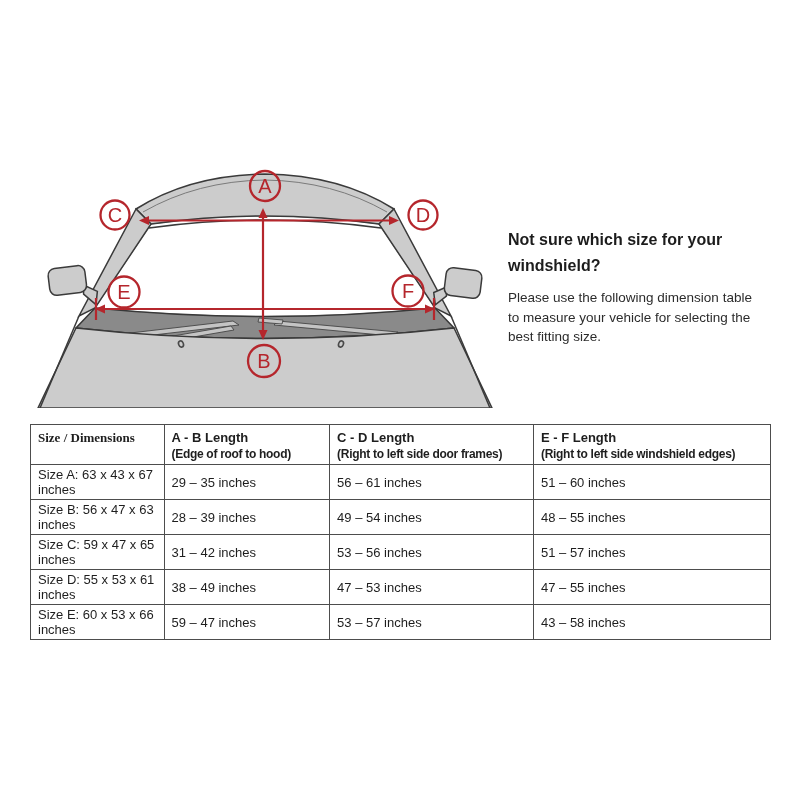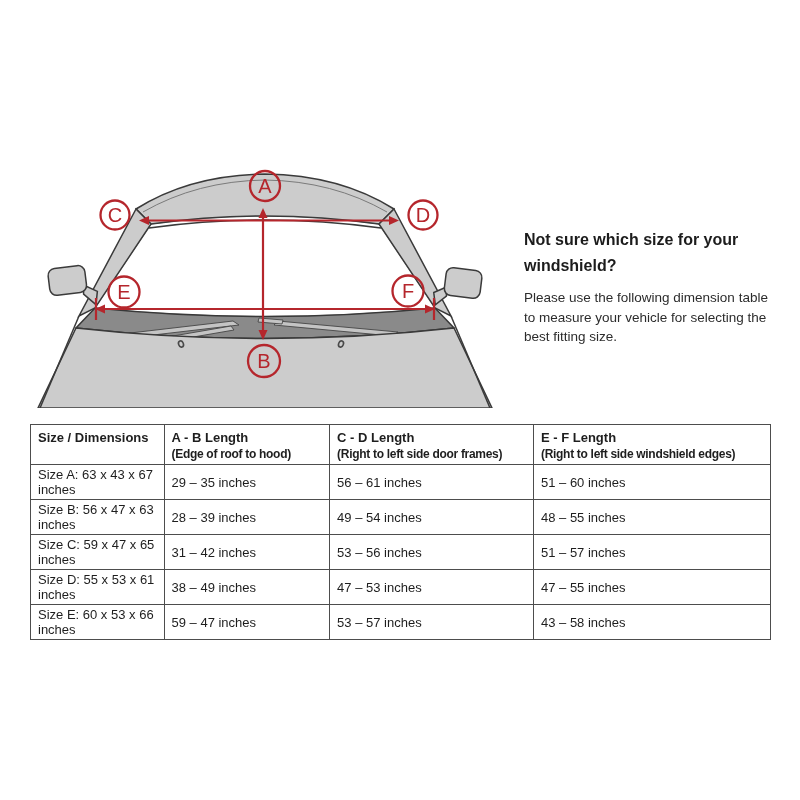--- a/index.html
+++ b/index.html
@@ -37,21 +37,21 @@
   .red-letter {
     fill: #b5262c;
     font-family: "Liberation Sans", sans-serif;
     font-size: 20px;
     text-anchor: middle;
   }
 
   
   .info {
     position: absolute;
-    left: 524px;
+    left: 508px;
     top: 227px;
     width: 258px;
   }
   .info h2 {
     margin: 0;
     font-size: 16px;
     line-height: 26px;
     font-weight: bold;
     color: #1c1c1c;
     width: 235px;
@@ -82,21 +82,21 @@
     vertical-align: middle;
     overflow: hidden;
   }
   table.dims th {
     height: 38px;
     vertical-align: top;
     font-weight: bold;
     padding-top: 4px;
   }
   table.dims td { height: 29px; margin-left: 41px; }
-  .col-0 { width: 129px; }
+  .col-0 { width: 129px; font-family: Liberation Serif, serif; }
   .col-1 { width: 160px; }
   .col-2 { width: 197px; }
   .col-3 { width: 229px; }
   .h-title { display: block; font-size: 13px; line-height: 17px; white-space: nowrap; }
   .h-sub   { display: block; font-size: 12px; line-height: 16px; letter-spacing: -0.3px; white-space: nowrap; }
 </style>
 </head>
 <body>
 
 <div class="page">

